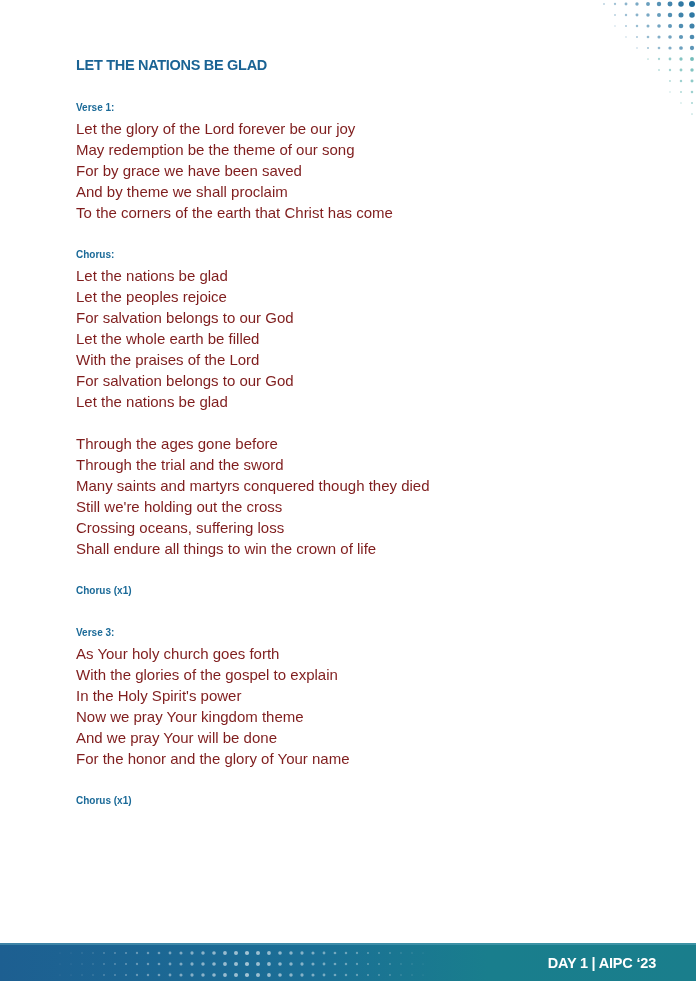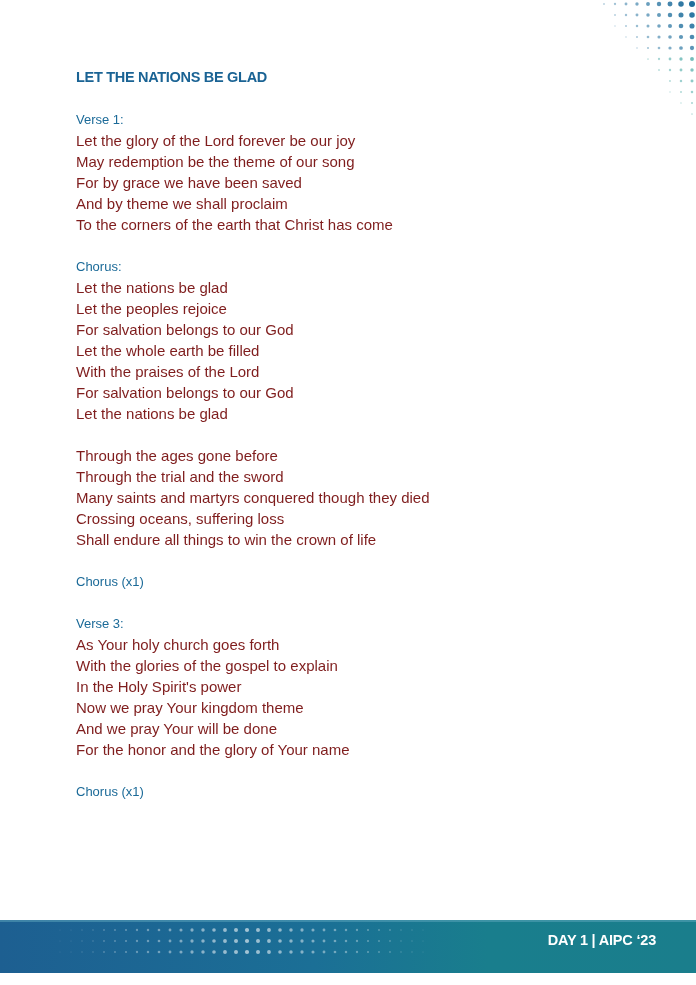--- a/index.html
+++ b/index.html
@@ -1,23 +1,23 @@
 <!DOCTYPE html>
 <html><head>
 <meta charset="utf-8">
 <style>
   html,body{margin:0;padding:0;}
   body{width:696px;height:985px;background:#ffffff;position:relative;overflow:hidden;font-family:"Liberation Sans",sans-serif;}
   .dots-tr{position:absolute;right:0;top:0;width:110px;height:120px;}
-  .content{position:absolute;left:76px;top:55px;color:#1d6d98;margin-top:12px;}
+  .content{position:absolute;left:76px;top:55px;color:#1d6d98;}
   .title{font-weight:700;font-size:14.5px;letter-spacing:-0.3px;color:#1a6394;height:21px;line-height:21px;margin-bottom:21px;}
   .line{font-size:15px;line-height:21px;height:21px;white-space:nowrap;color:#7f1d1d;}
-  .heading{font-weight:400;font-size:13px;line-height:21px;height:21px;color:#1b6a98;}
+  .heading{font-weight:700;font-size:10px;line-height:21px;height:21px;color:#1b6a98;}
   .gap{height:21px;}
-  .footer{position:absolute;left:0;bottom:12px;width:696px;height:53px;background:linear-gradient(90deg,#1d5f91 0%,#1b6f96 45%,#197e8d 70%,#1a7e8c 100%);}
+  .footer{position:absolute;left:0;bottom:4px;width:696px;height:38px;background:linear-gradient(90deg,#1d5f91 0%,#1b6f96 45%,#197e8d 70%,#1a7e8c 100%);}
   .footer .topline{position:absolute;left:0;top:0;width:100%;height:2px;background:#5fa7bd;opacity:.5;}
   .footer-text{position:absolute;right:40px;top:0;line-height:40px;color:#ffffff;font-weight:700;font-size:14.5px;letter-spacing:-0.2px;}
   .footer-dots{position:absolute;left:55px;top:6px;width:380px;height:30px;}
 </style>
 </head>
 <body>
 
 <svg class="dots-tr" viewBox="0 0 110 120">
   <g id="dotgrid">
       <circle cx="106" cy="4" r="3.00" fill="#1f6e9c" opacity="1.00"></circle>
@@ -96,20 +96,21 @@
   <div class="line">For salvation belongs to our God</div>
   <div class="line">Let the whole earth be filled</div>
   <div class="line">With the praises of the Lord</div>
   <div class="line">For salvation belongs to our God</div>
   <div class="line">Let the nations be glad</div>
   <div class="gap"></div>
 
   <div class="line">Through the ages gone before</div>
   <div class="line">Through the trial and the sword</div>
   <div class="line">Many saints and martyrs conquered though they died</div>
+  <div class="line">Still we're holding out the cross</div>
   <div class="line">Crossing oceans, suffering loss</div>
   <div class="line">Shall endure all things to win the crown of life</div>
   <div class="gap"></div>
 
   <div class="heading">Chorus (x1)</div>
   <div class="gap"></div>
 
   <div class="heading">Verse 3:</div>
   <div class="line">As Your holy church goes forth</div>
   <div class="line">With the glories of the gospel to explain</div>

